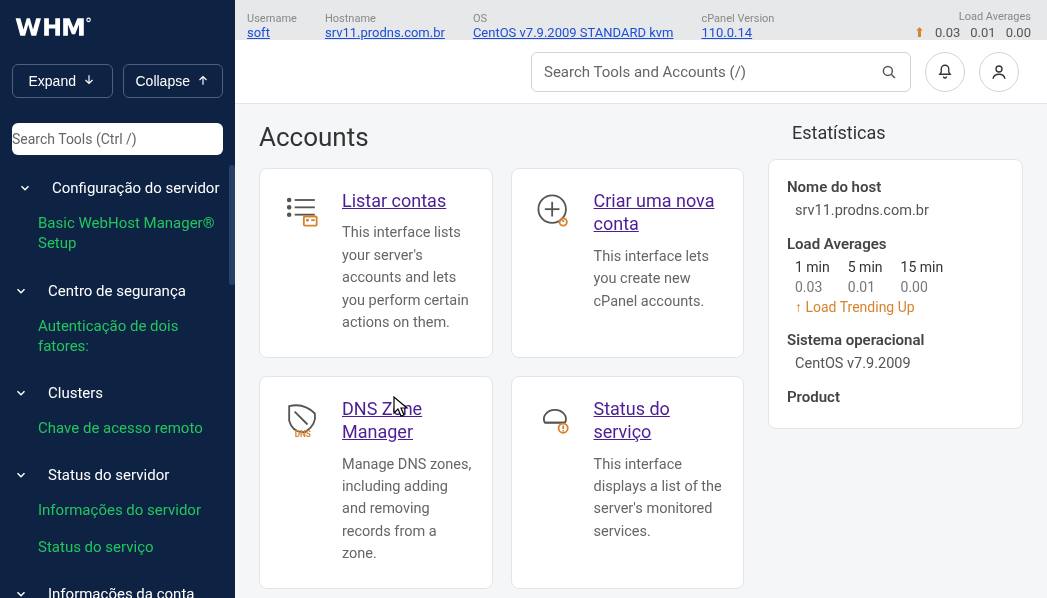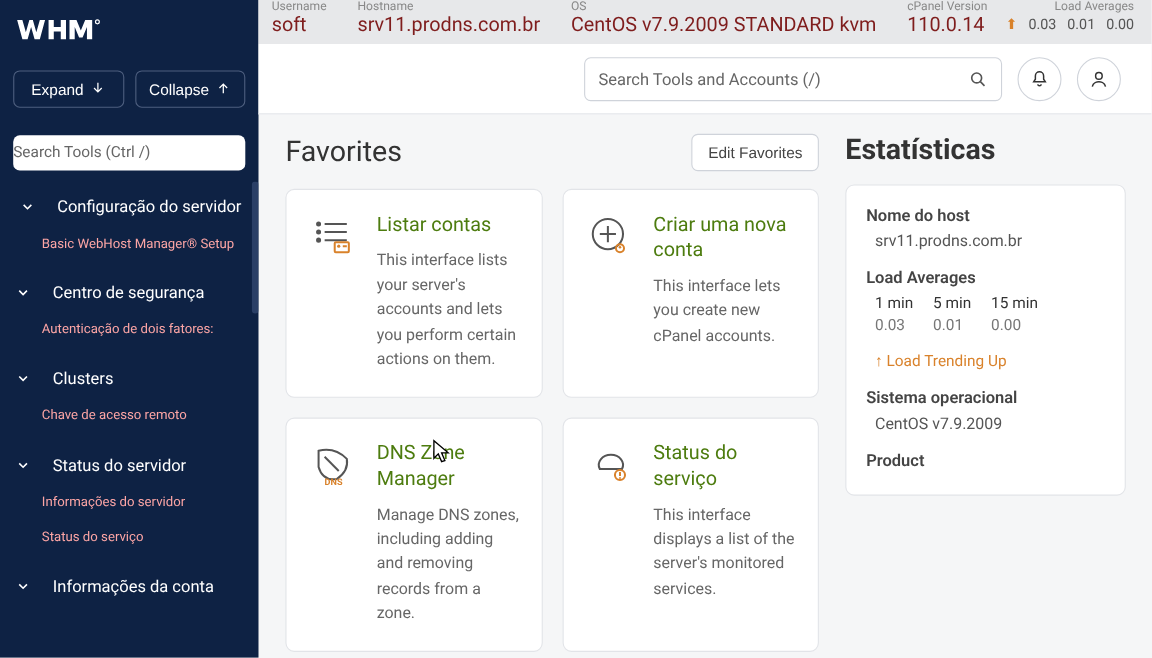--- a/index.html
+++ b/index.html
@@ -11,59 +11,59 @@
   .sidebar-top { padding: 12px 8px 10px 14px; }
   .logo { width: 115px; height: 30px; }
   .expand-row { display: flex; gap: 10px; padding: 8px 12px 12px; }
   .expand-btn { flex: 1; border: 1px solid #4e5f7f; background: transparent; color: #fff; border-radius: 6px; padding: 8px 6px; font-size: 14px; display: flex; align-items: flex-start; justify-content: center; gap: 6px; cursor: pointer; }
   .expand-btn svg { width: 14px; height: 14px; }
   .sidebar-search { margin: 13px 12px 10px; background: #fff; border-radius: 6px; padding: 8px 0; color: #666; font-size: 14px; }
   .sidebar-list { position: relative; flex: 1; overflow-y: auto; }
   .sidebar-scroll { position: absolute; right: 0; top: 0; width: 6px; height: 120px; background: #2a3f66; border-radius: 4px; }
   .nav-group { padding: 6px 0; }
   .nav-header { display: flex; align-items: center; gap: 20px; padding: 8px 14px; color: #fff; font-size: 15px; cursor: pointer; }
-  .nav-header.sub { padding-left: 38px; color: #fca5a5; font-size: 12px; line-height: 1.35; cursor: pointer; }
+  .nav-header.sub { padding-left: 38px; color: #22c55e; font-size: 15px; line-height: 1.35; cursor: pointer; }
   .chev { width: 14px; height: 14px; flex-shrink: 0; }
 
   
   .main { flex: 1; display: flex; flex-direction: column; min-width: 0; }
-  .topinfo { height: 40px; background: #e7e8ea; display: flex; align-items: flex-start; font-size: 12px; color: #555; padding: 0 16px 0 12px; justify-content: space-between; }
+  .topinfo { height: 40px; background: #e7e8ea; display: flex; align-items: flex-end; font-size: 12px; color: #555; padding: 0 16px 0 12px; justify-content: space-between; }
   .topinfo-left { display: flex; gap: 28px; }
   .topinfo-item .lbl { font-size: 11px; color: #888; line-height: 1.1; }
-  .topinfo-item .val { font-size: 18px; color: #7f1d1d; }
+  .topinfo-item .val { font-size: 13px; color: #1d4ed8; text-decoration: underline; }
   .topinfo-right { display: flex; align-items: flex-end; gap: 10px; font-size: 13px; }
   .la-label { font-size: 11px; color: #888; line-height: 1.1; text-align: right; width: 100%; }
   .la-row { display: flex; gap: 10px; align-items: center; }
   .trendup { color: #d9822b; }
 
   .toolbar { height: 64px; background: #fff; border-bottom: 1px solid #e2e4e8; display: flex; align-items: center; gap: 14px; padding: 0 28px 0 0; }
   .spacer { flex: 1; }
   .searchbox { width: 380px; height: 40px; border: 1px solid #cfd3da; border-radius: 6px; display: flex; align-items: center; padding: 0 12px; color: #666; font-size: 15px; }
   .searchbox span { flex: 1; }
   .iconcircle { width: 40px; height: 40px; border: 1px solid #cfd3da; border-radius: 50%; display: flex; align-items: center; justify-content: center; color: #555; cursor: pointer; }
 
   .content { flex: 1; overflow-y: auto; padding: 18px 24px; }
   .content-grid { display: flex; gap: 24px; align-items: flex-start; }
   .fav-col { flex: 1; min-width: 0; }
   .fav-head { display: flex; align-items: center; justify-content: space-between; margin-bottom: 16px; }
   .fav-head h2 { font-size: 26px; font-weight: 400; color: #333; }
   .edit-fav { border: 1px solid #cfd3da; background: #fff; border-radius: 6px; padding: 8px 14px; font-size: 14px; color: #444; cursor: pointer; }
   .cards { display: grid; grid-template-columns: 1fr 1fr; gap: 18px; }
   .card { background: #fff; border: 1px solid #e2e4e8; border-radius: 8px; padding: 20px 20px 22px; display: flex; gap: 18px; cursor: pointer; }
   .card-icon { width: 44px; height: 44px; flex-shrink: 0; color: #555; }
-  .card-body h3 { font-size: 18px; font-weight: 400; color: #4d7c0f; margin-bottom: 10px; line-height: 1.3; }
+  .card-body h3 { font-size: 18px; font-weight: 400; color: #4c1d95; margin-bottom: 10px; line-height: 1.3; text-decoration: underline; }
   .card-body p { font-size: 14.5px; color: #666; line-height: 1.55; }
 
   .stats-col { width: 255px; flex-shrink: 0; }
-  .stats-col h2 { font-size: 26px; font-weight: 700; color: #333; margin-bottom: 16px; }
+  .stats-col h2 { font-size: 18px; font-weight: 400; color: #333; margin-bottom: 16px; margin-left: 24px; }
   .stats-box { background: #fff; border: 1px solid #e2e4e8; border-radius: 8px; padding: 18px 18px 16px; font-size: 14.5px; color: #444; }
   .stats-box .sec { margin-bottom: 16px; }
   .stats-box .sec:last-child { margin-bottom: 0; }
   .stats-box .sec-title { font-weight: 600; margin-bottom: 6px; font-size: 15px; }
-  .la-table { display: flex; gap: 18px; margin: 6px 0 16px 8px; }
+  .la-table { display: flex; gap: 18px; margin: 6px 0 4px 8px; }
   .la-table .col { text-align: left; }
   .la-table .hd { font-size: 14px; color: #333; }
   .la-table .vl { font-size: 14px; color: #777; margin-top: 4px; }
   .trend-line { color: #d9822b; font-size: 14px; margin-left: 8px; }
   .stats-val { margin-left: 8px; color: #555; }
 
   
   .cursor-fake { position: absolute; pointer-events: none; }
 </style>
 </head>
@@ -215,22 +215,21 @@
           <circle cx="12" cy="8" r="4" fill="none" stroke="#333" stroke-width="1.8"></circle>
           <path fill="none" stroke="#333" stroke-width="1.8" d="M4 21c1-5 6-6 8-6s7 1 8 6"></path>
         </svg>
     </div>
   </div>
 
   <div class="content">
     <div class="content-grid">
       <div class="fav-col">
         <div class="fav-head">
-          <h2>Favorites</h2>
-          <button class="edit-fav">Edit Favorites</button>
+          <h2>Accounts</h2>
         </div>
         <div class="cards">
           <div class="card">
             <svg class="card-icon" viewBox="0 0 48 48">
               <g fill="none" stroke="#555" stroke-width="2">
                 <circle cx="10" cy="12" r="1.5" fill="#555"></circle>
                   <line x1="16" y1="12" x2="38" y2="12"></line>
                 <circle cx="10" cy="20" r="1.5" fill="#555"></circle>
                   <line x1="16" y1="20" x2="38" y2="20"></line>
                 <circle cx="10" cy="28" r="1.5" fill="#555"></circle>

